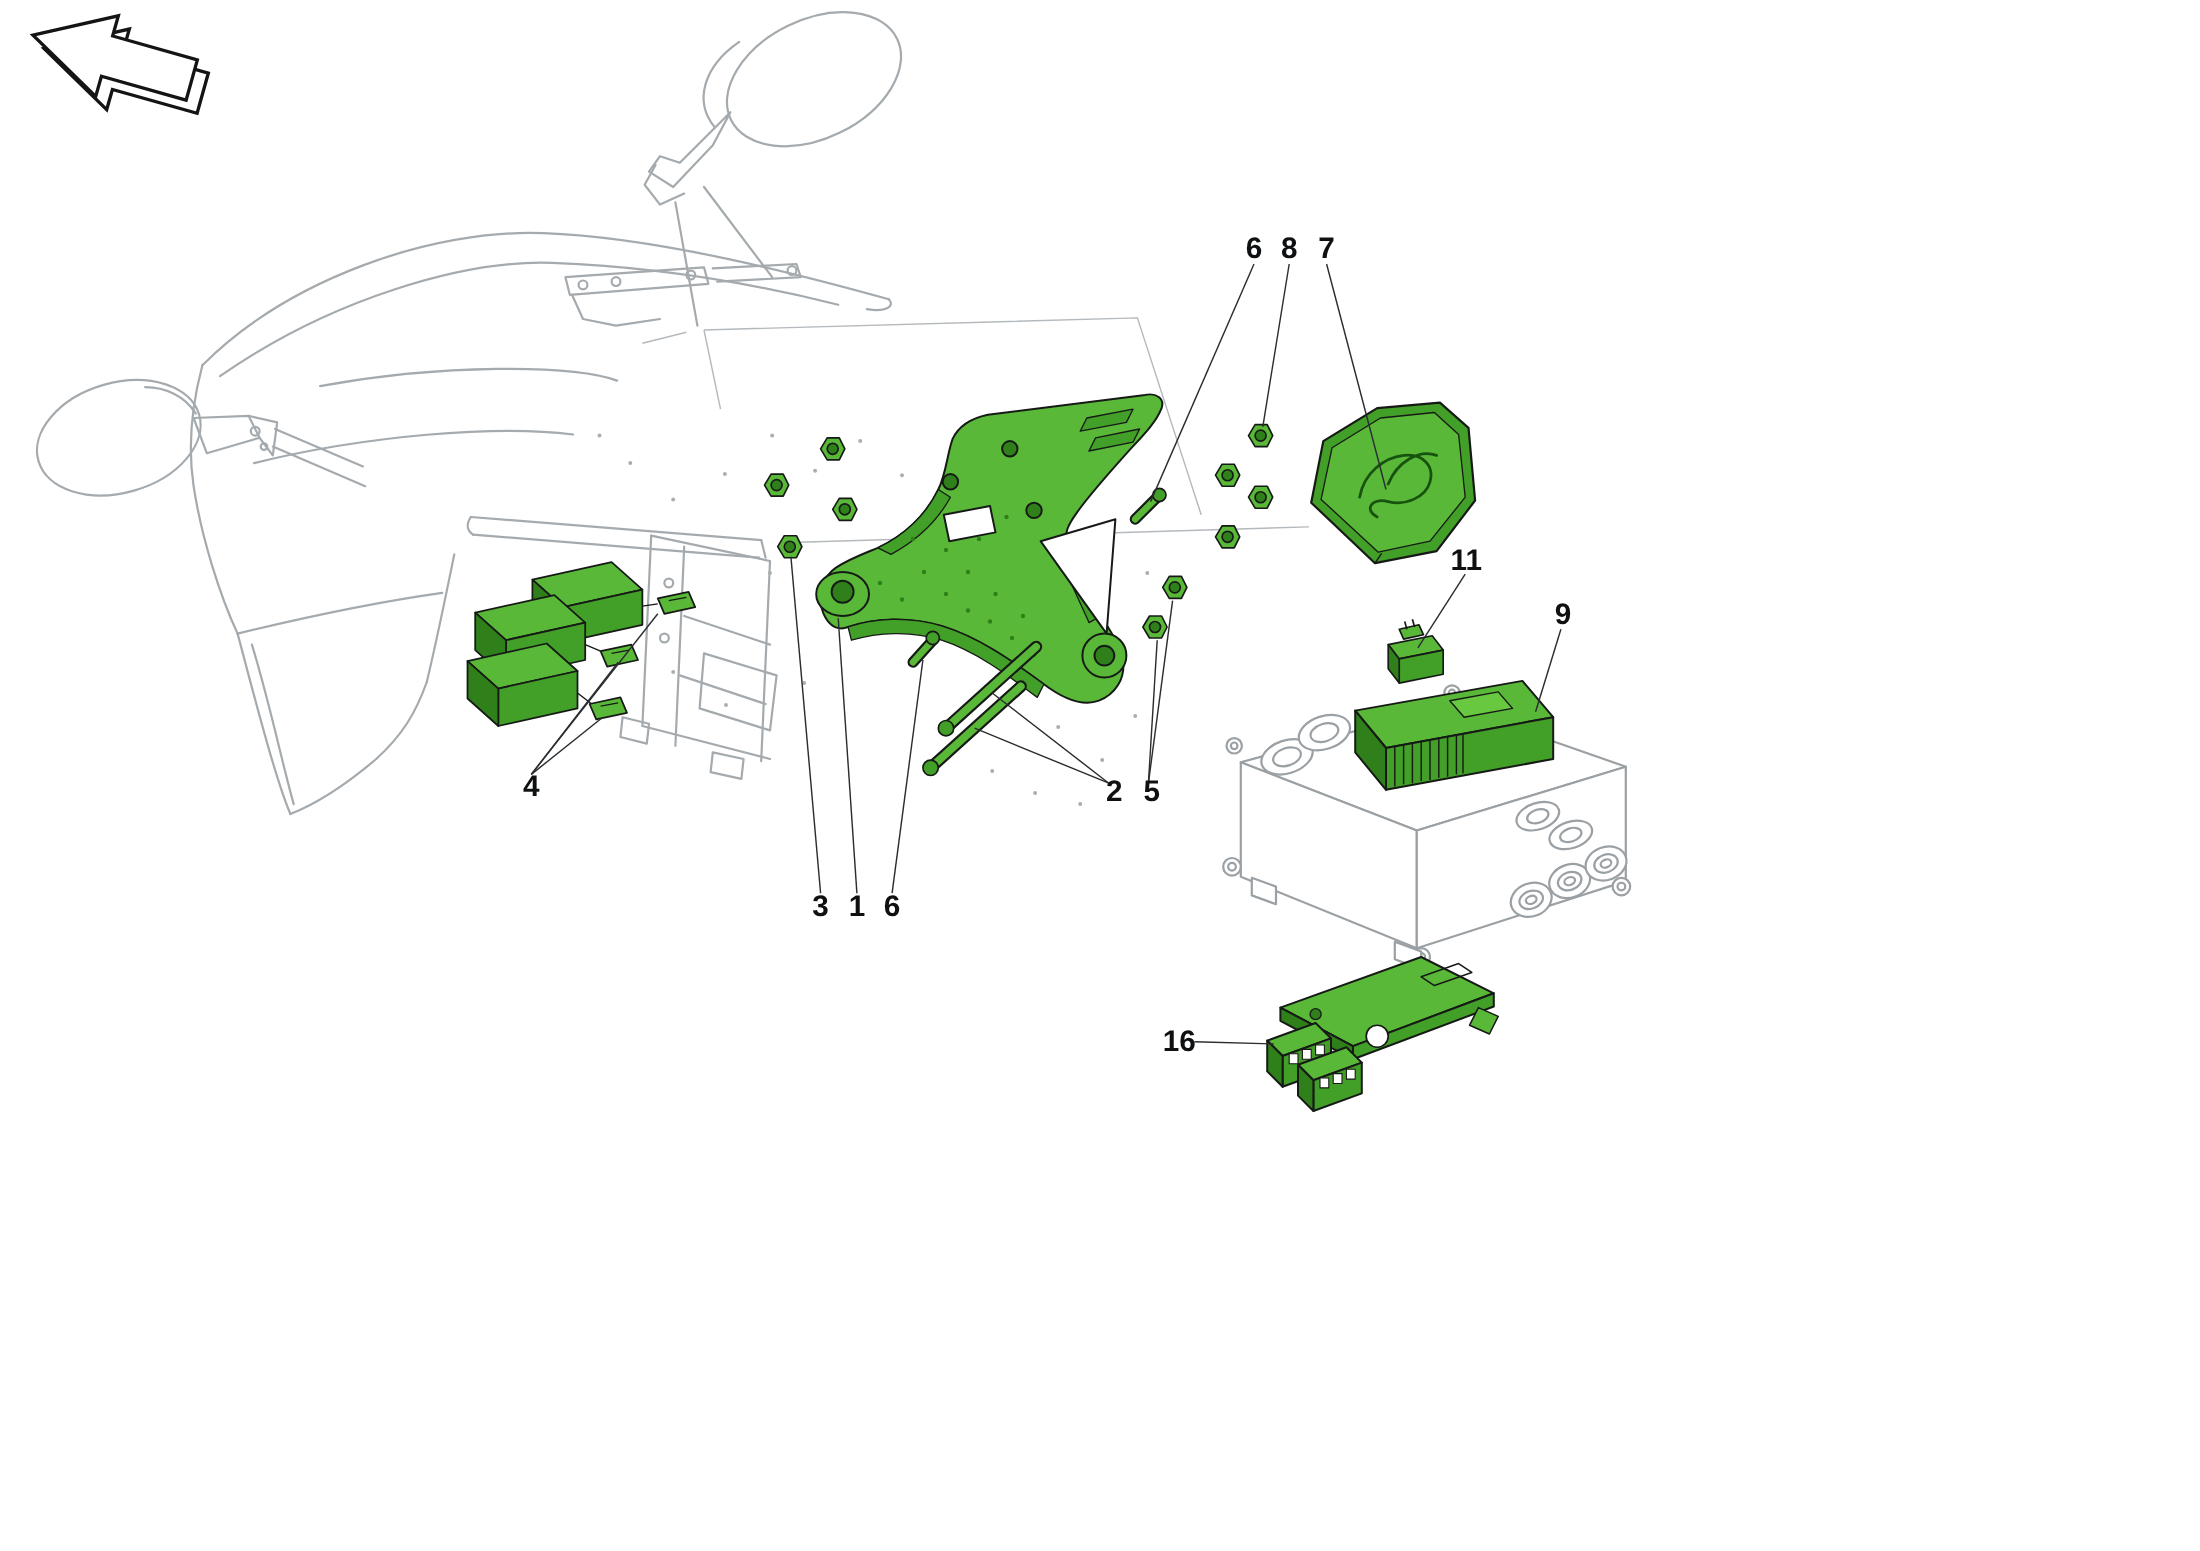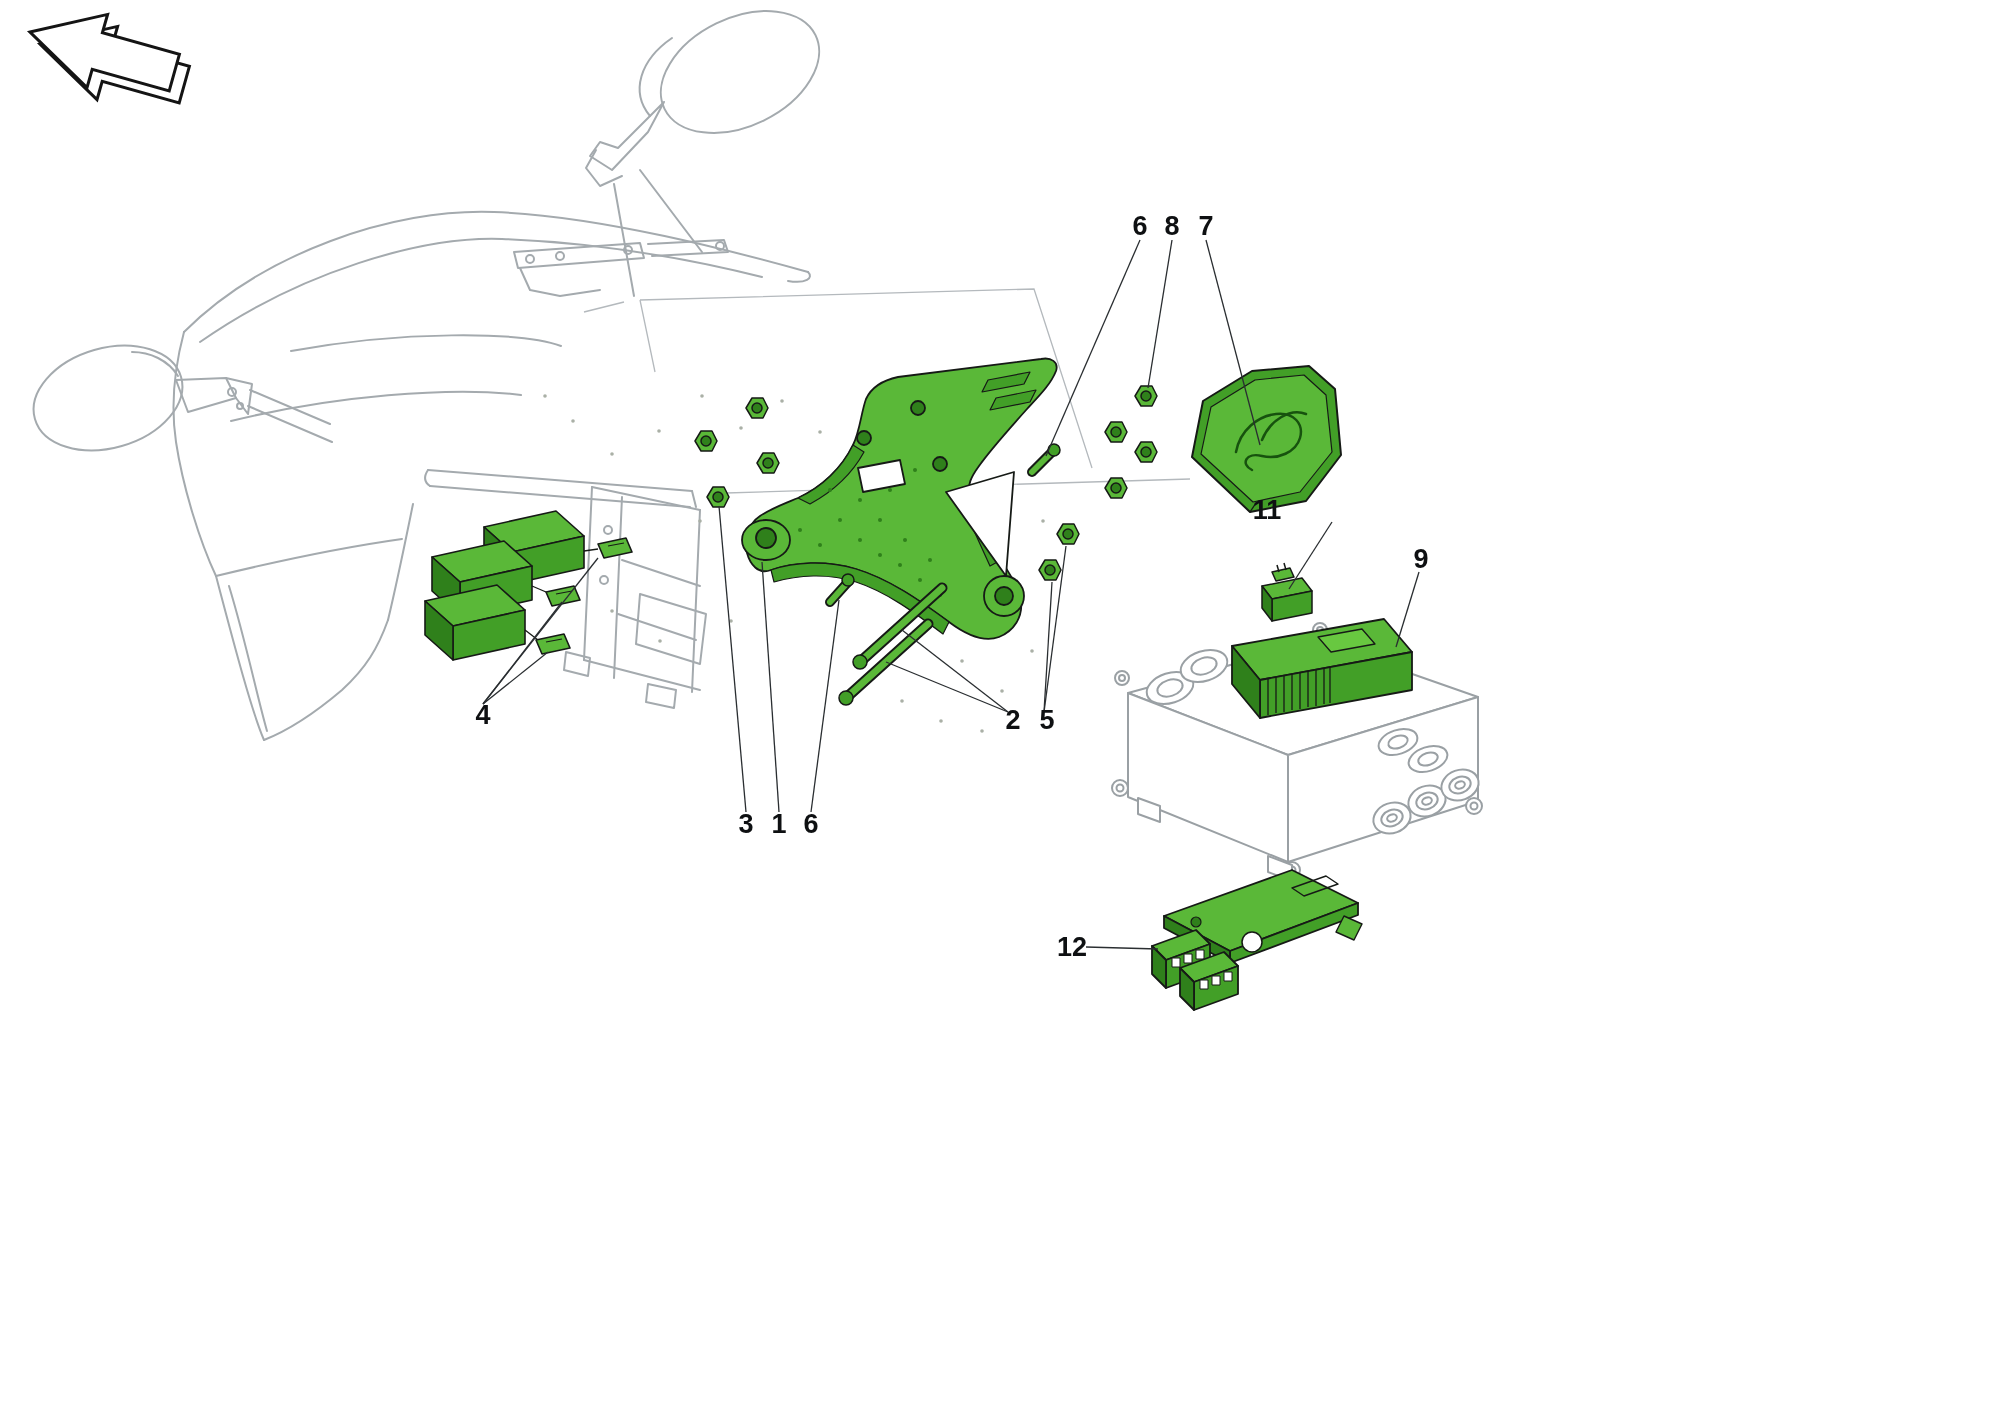--- a/index.html
+++ b/index.html
@@ -346,23 +346,23 @@
     <line x1="746" y1="812" x2="719" y2="506"></line>
     <line x1="779" y1="812" x2="762" y2="562"></line>
     <line x1="811" y1="812" x2="839" y2="600"></line>
     <line x1="1086" y1="947" x2="1158" y2="949"></line>
   </g>
 </svg>
 
   <div class="callout" style="left:1140px;top:226px">6</div>
   <div class="callout" style="left:1172px;top:226px">8</div>
   <div class="callout" style="left:1206px;top:226px">7</div>
-  <div class="callout" style="left:1267px;top:510px">11</div>
+  <div class="callout" style="left:1333px;top:510px">11</div>
   <div class="callout" style="left:1421px;top:559px">9</div>
   <div class="callout" style="left:483px;top:715px">4</div>
   <div class="callout" style="left:1013px;top:720px">2</div>
   <div class="callout" style="left:1047px;top:720px">5</div>
   <div class="callout" style="left:746px;top:824px">3</div>
   <div class="callout" style="left:779px;top:824px">1</div>
   <div class="callout" style="left:811px;top:824px">6</div>
-  <div class="callout" style="left:1072px;top:947px">12</div>
+  <div class="callout" style="left:1072px;top:947px">16</div>
 
 </div>
 
 </body></html>

